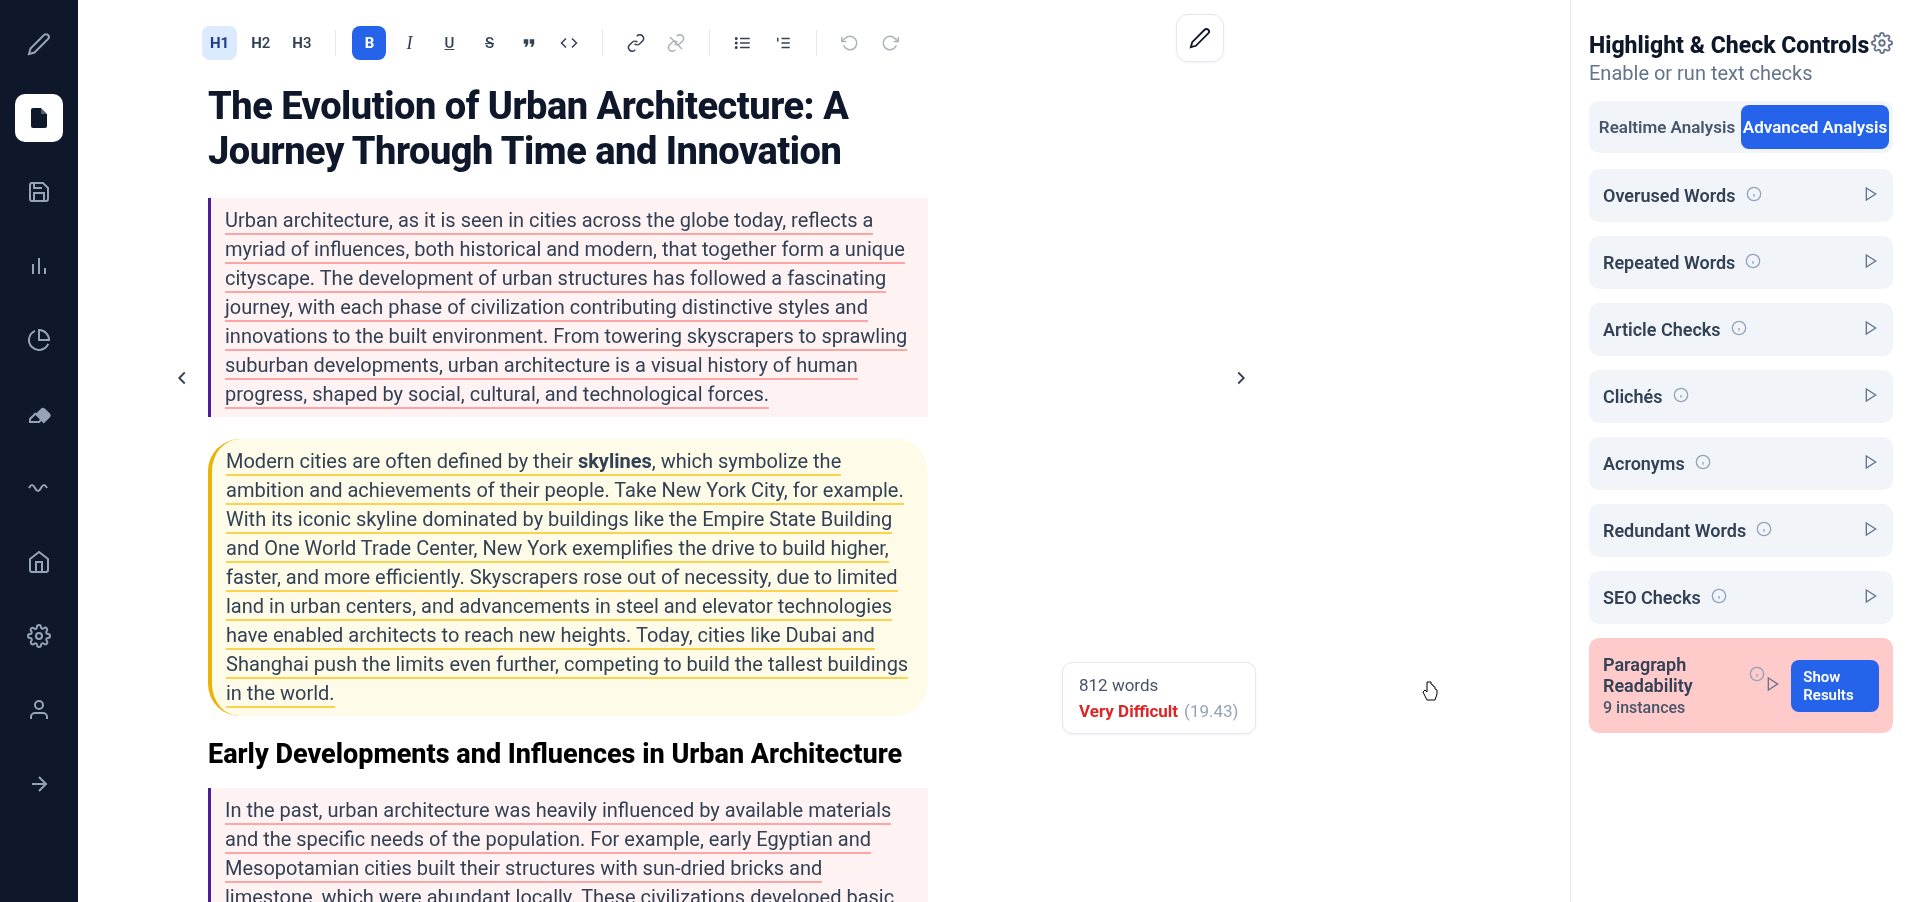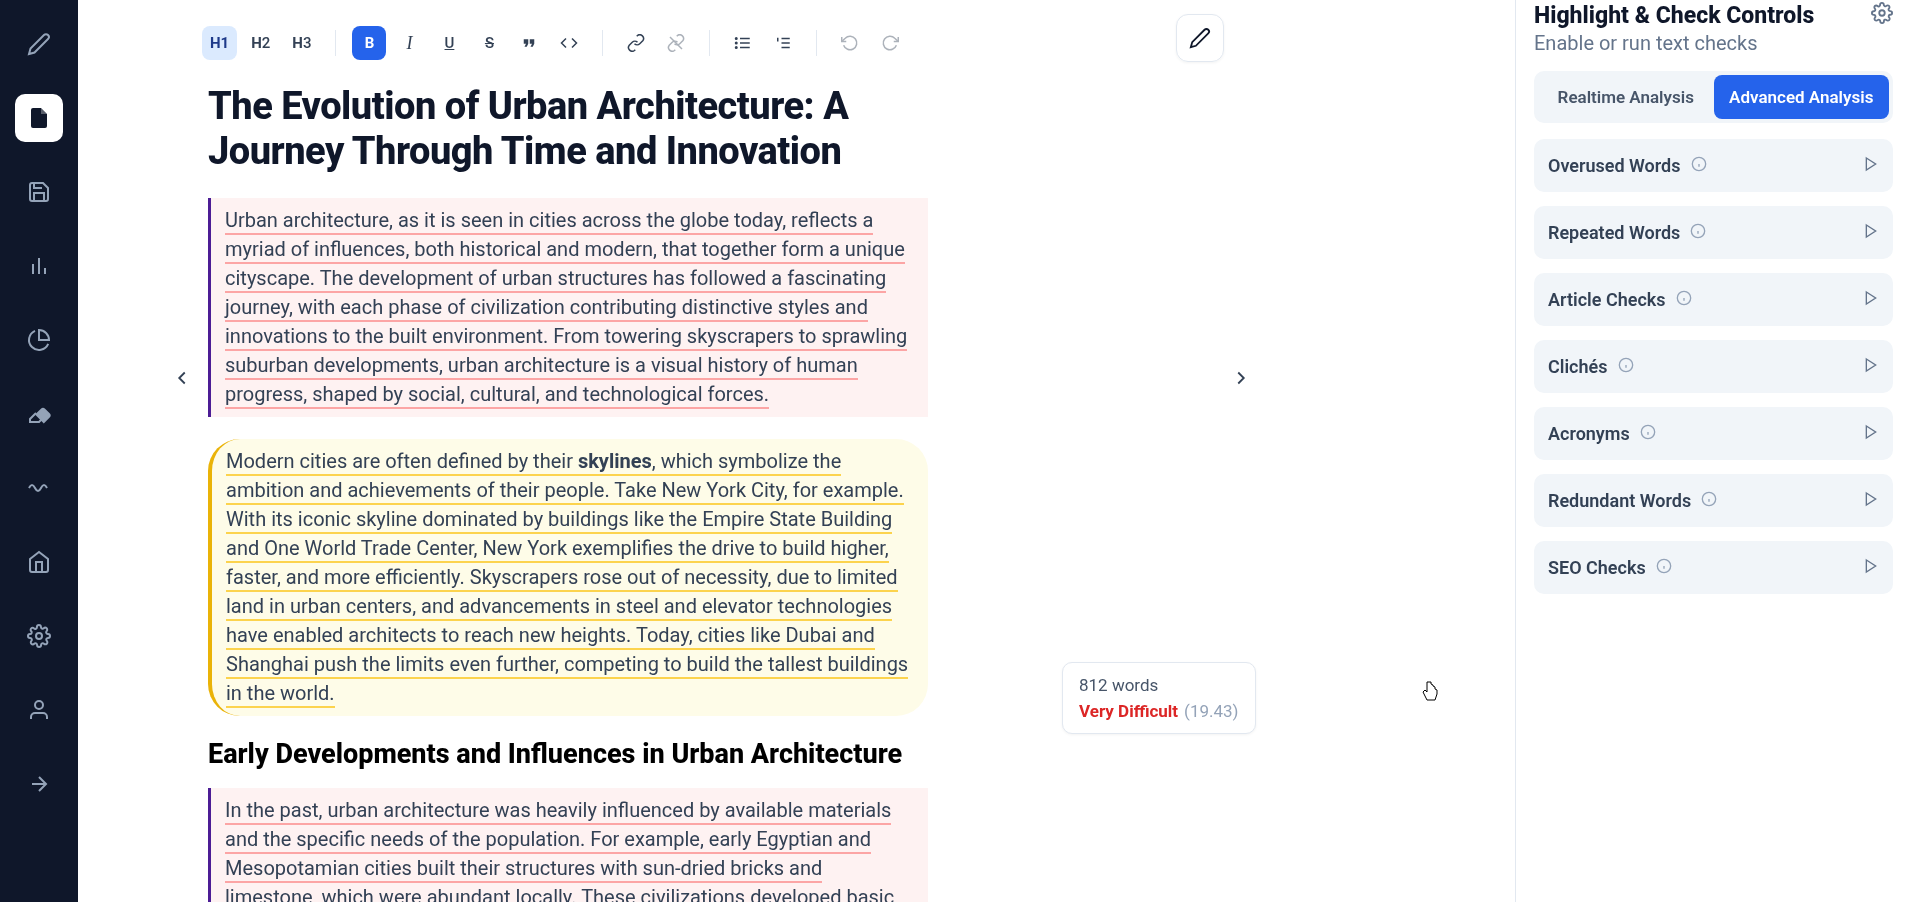--- a/index.html
+++ b/index.html
@@ -35,21 +35,21 @@
 .para.yellow .line { border-bottom-color: #fcd34d; }
 .doc h2 { font-size: 27px; font-weight: 800; color: #000000; margin: 10px 0 18px 0; }
 .bold-word { font-weight: 700; }
 
 .stats-box { position: absolute; left: 984px; top: 662px; background: #fff; border: 1px solid #e2e8f0; border-radius: 10px; padding: 12px 16px; box-shadow: 0 1px 3px rgba(0,0,0,0.05); font-size: 17px; }
 .stats-box .words { color: #475569; margin-bottom: 6px; }
 .stats-box .diff { color: #dc2626; font-weight: bold; }
 .stats-box .score { color: #94a3b8; margin-left: 6px; }
 
 
-.right-panel { width: 396px; border-left: 1px solid #e2e8f0; padding: 2px 18px 0 18px; }
+.right-panel { width: 341px; border-left: 1px solid #e2e8f0; padding: 32px 18px 0 18px; }
 .rp-header { display: flex; justify-content: space-between; align-items: flex-start; margin-bottom: 16px; }
 .rp-title { font-size: 23px; font-weight: 800; color: #0f172a; }
 .rp-sub { font-size: 20px; color: #64748b; margin-top: 2px; }
 .gear { color: #64748b; cursor: pointer; }
 
 .tabs { display: flex; background: #f1f5f9; border-radius: 10px; padding: 4px; margin-bottom: 16px; }
 .tab { flex: 1; text-align: center; padding: 12px 0; border-radius: 8px; font-size: 17px; font-weight: 600; cursor: pointer; color: #475569; }
 .tab.active { background: #2563eb; color: #fff; }
 
 .check-item { background: #f1f5f9; border-radius: 10px; padding: 16px 14px; margin-bottom: 14px; display: flex; align-items: center; justify-content: space-between; cursor: pointer; }
@@ -348,18 +348,37 @@
           <span class="info-ic"><svg width="16" height="16" viewBox="0 0 24 24" fill="none" stroke="currentColor" stroke-width="2">
               <circle cx="12" cy="12" r="10"></circle>
               <line x1="12" y1="16" x2="12" y2="12"></line>
               <line x1="12" y1="8" x2="12.01" y2="8"></line>
             </svg></span>
         </div>
       <span class="play-ic"><svg width="16" height="16" viewBox="0 0 24 24" fill="none" stroke="currentColor" stroke-width="2">
             <polygon points="5 3 19 12 5 21 5 3"></polygon>
           </svg></span>
     </div>
+    <div class="check-item highlighted">
+      <div class="ci-left">
+        <div class="ci-title">
+            <span>Paragraph Readability</span>
+            <span class="info-ic"><svg width="16" height="16" viewBox="0 0 24 24" fill="none" stroke="currentColor" stroke-width="2">
+                <circle cx="12" cy="12" r="10"></circle>
+                <line x1="12" y1="16" x2="12" y2="12"></line>
+                <line x1="12" y1="8" x2="12.01" y2="8"></line>
+              </svg></span>
+          </div>
+        <div class="ci-sub">9 instances</div>
+      </div>
+      <div class="ci-right">
+        <span class="play-ic"><svg width="16" height="16" viewBox="0 0 24 24" fill="none" stroke="currentColor" stroke-width="2">
+              <polygon points="5 3 19 12 5 21 5 3"></polygon>
+            </svg></span>
+        <div class="show-btn">Show Results</div>
+      </div>
+    </div>
   </div>
 </div>
 
 <div class="cursor-hand"><svg width="20" height="24" viewBox="0 0 20 24" fill="#fff" stroke="#000" stroke-width="1">
       <path d="M7 2v10l-2-2-2 2 4 8h8l2-6v-4l-2-1v-2l-2-1V5l-2-1V2z"></path>
     </svg></div>
 
 </body></html>

